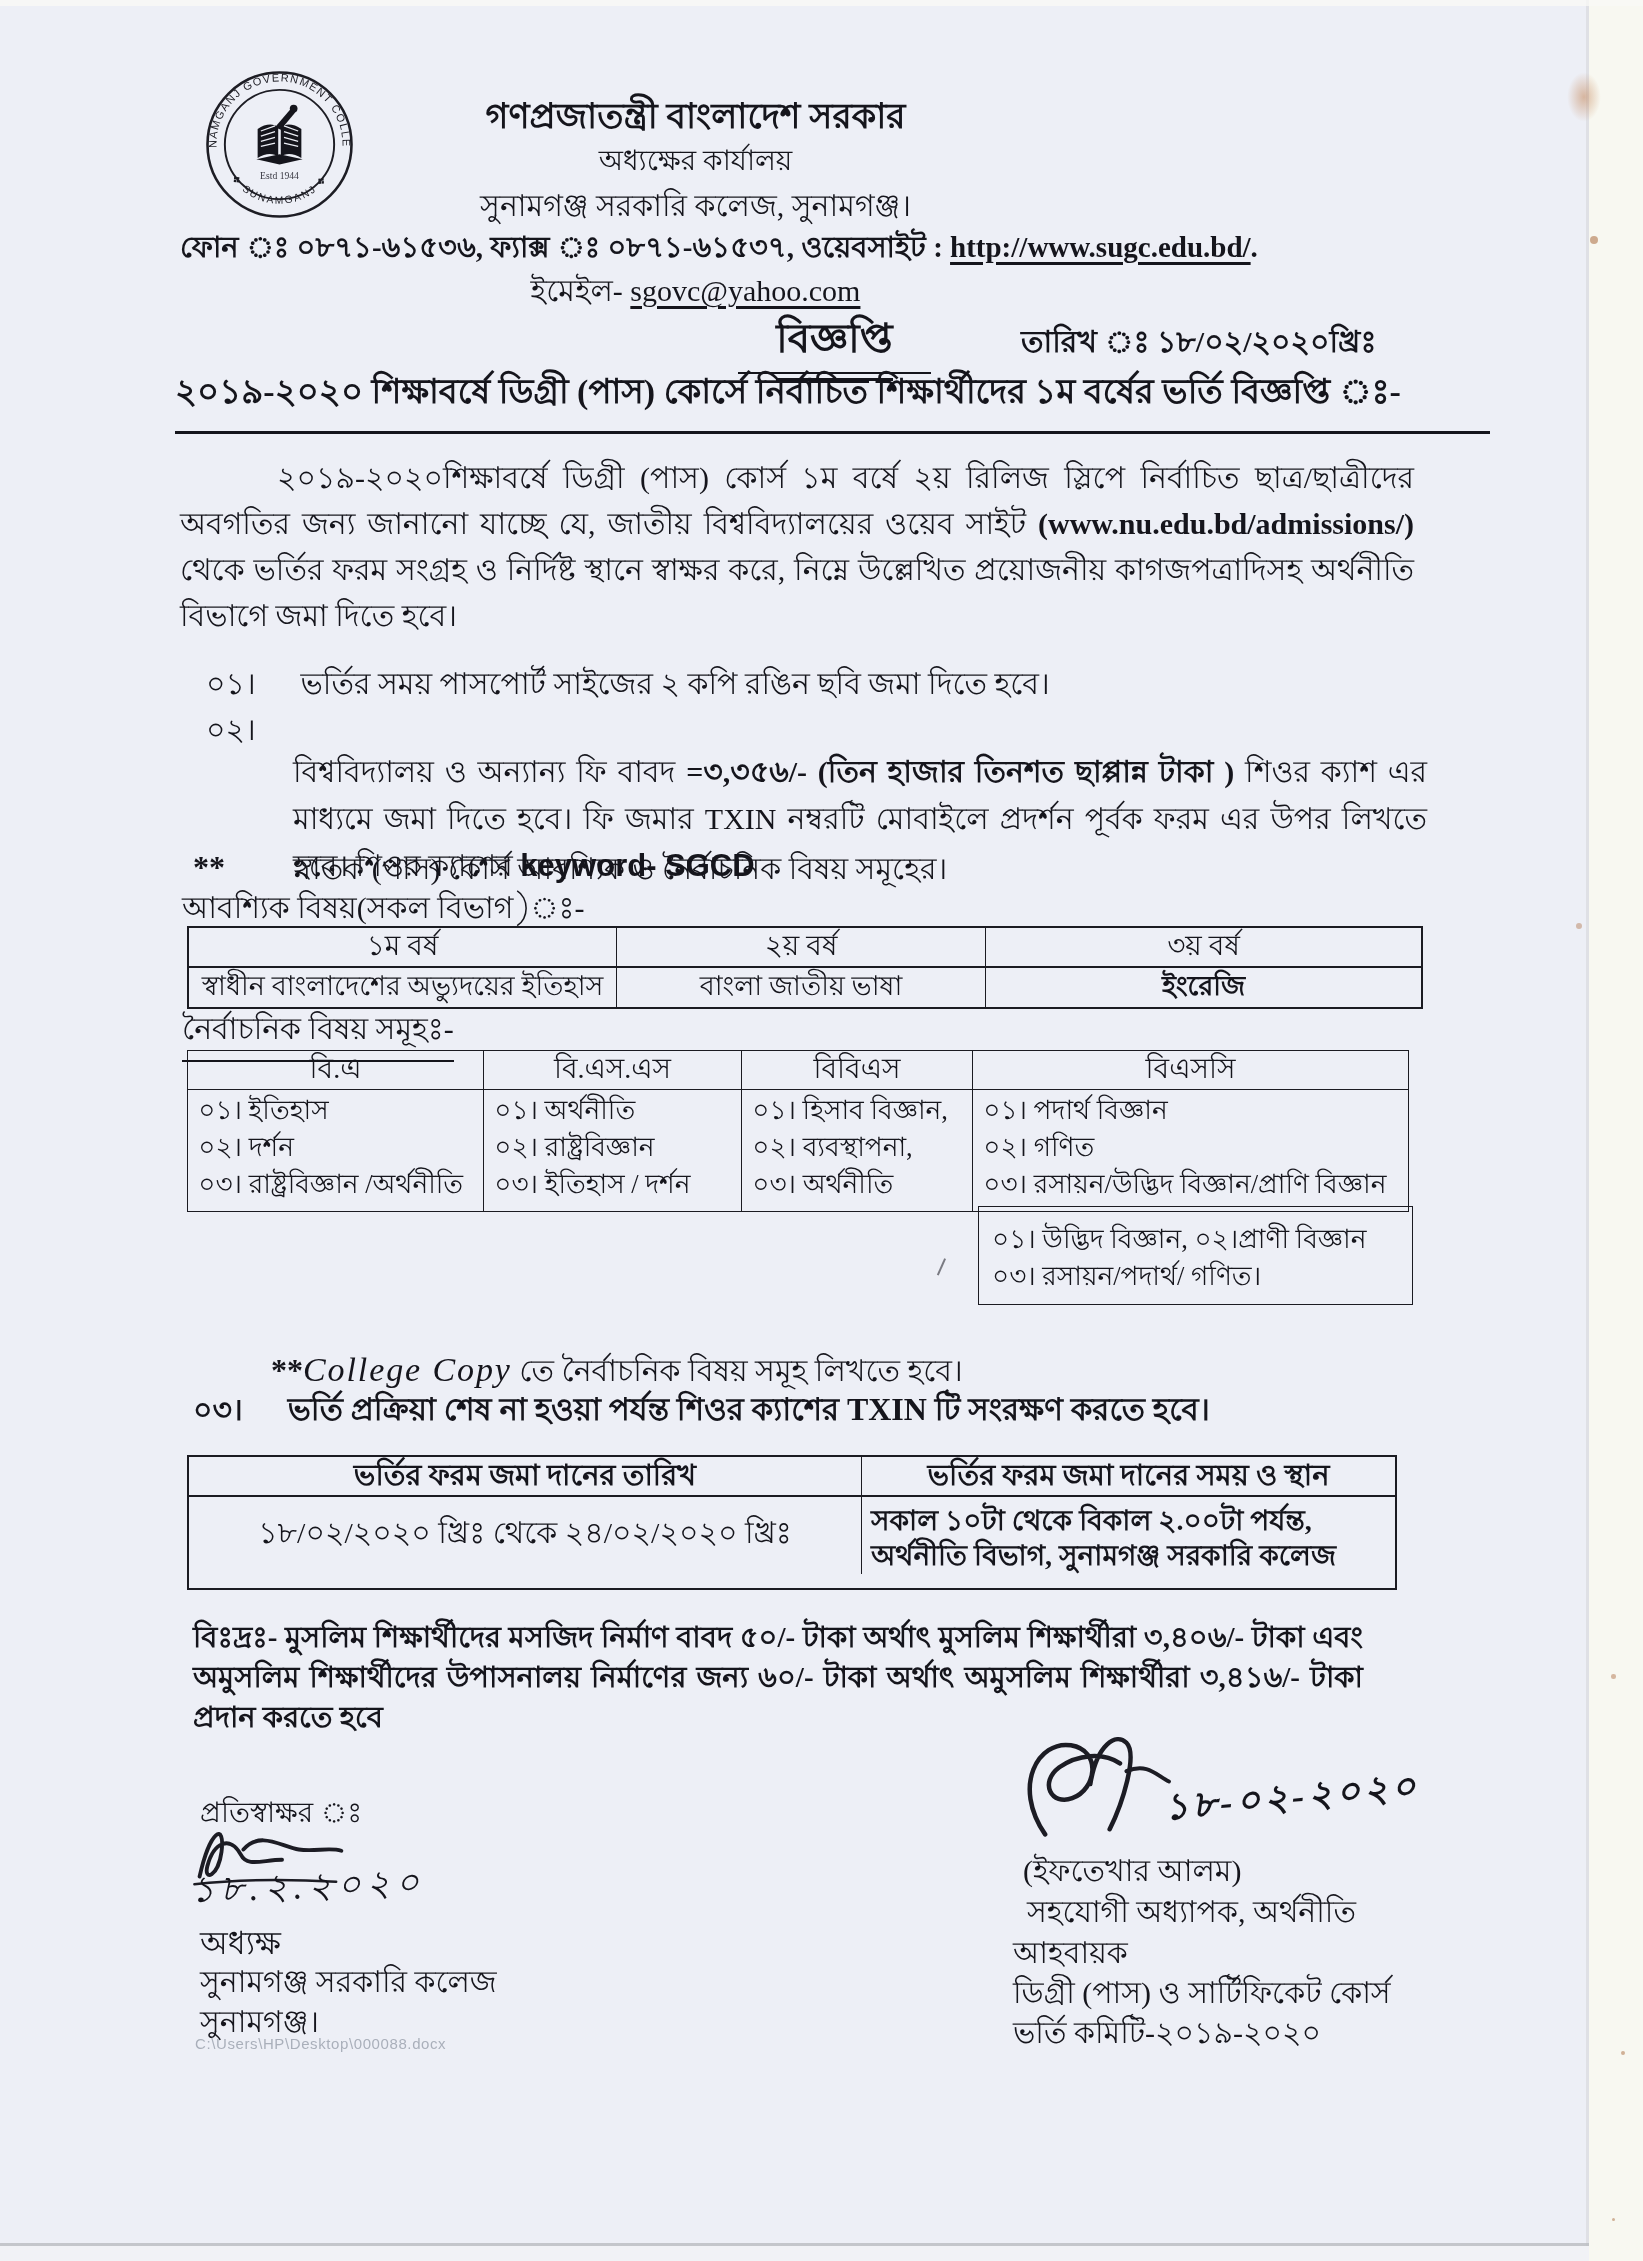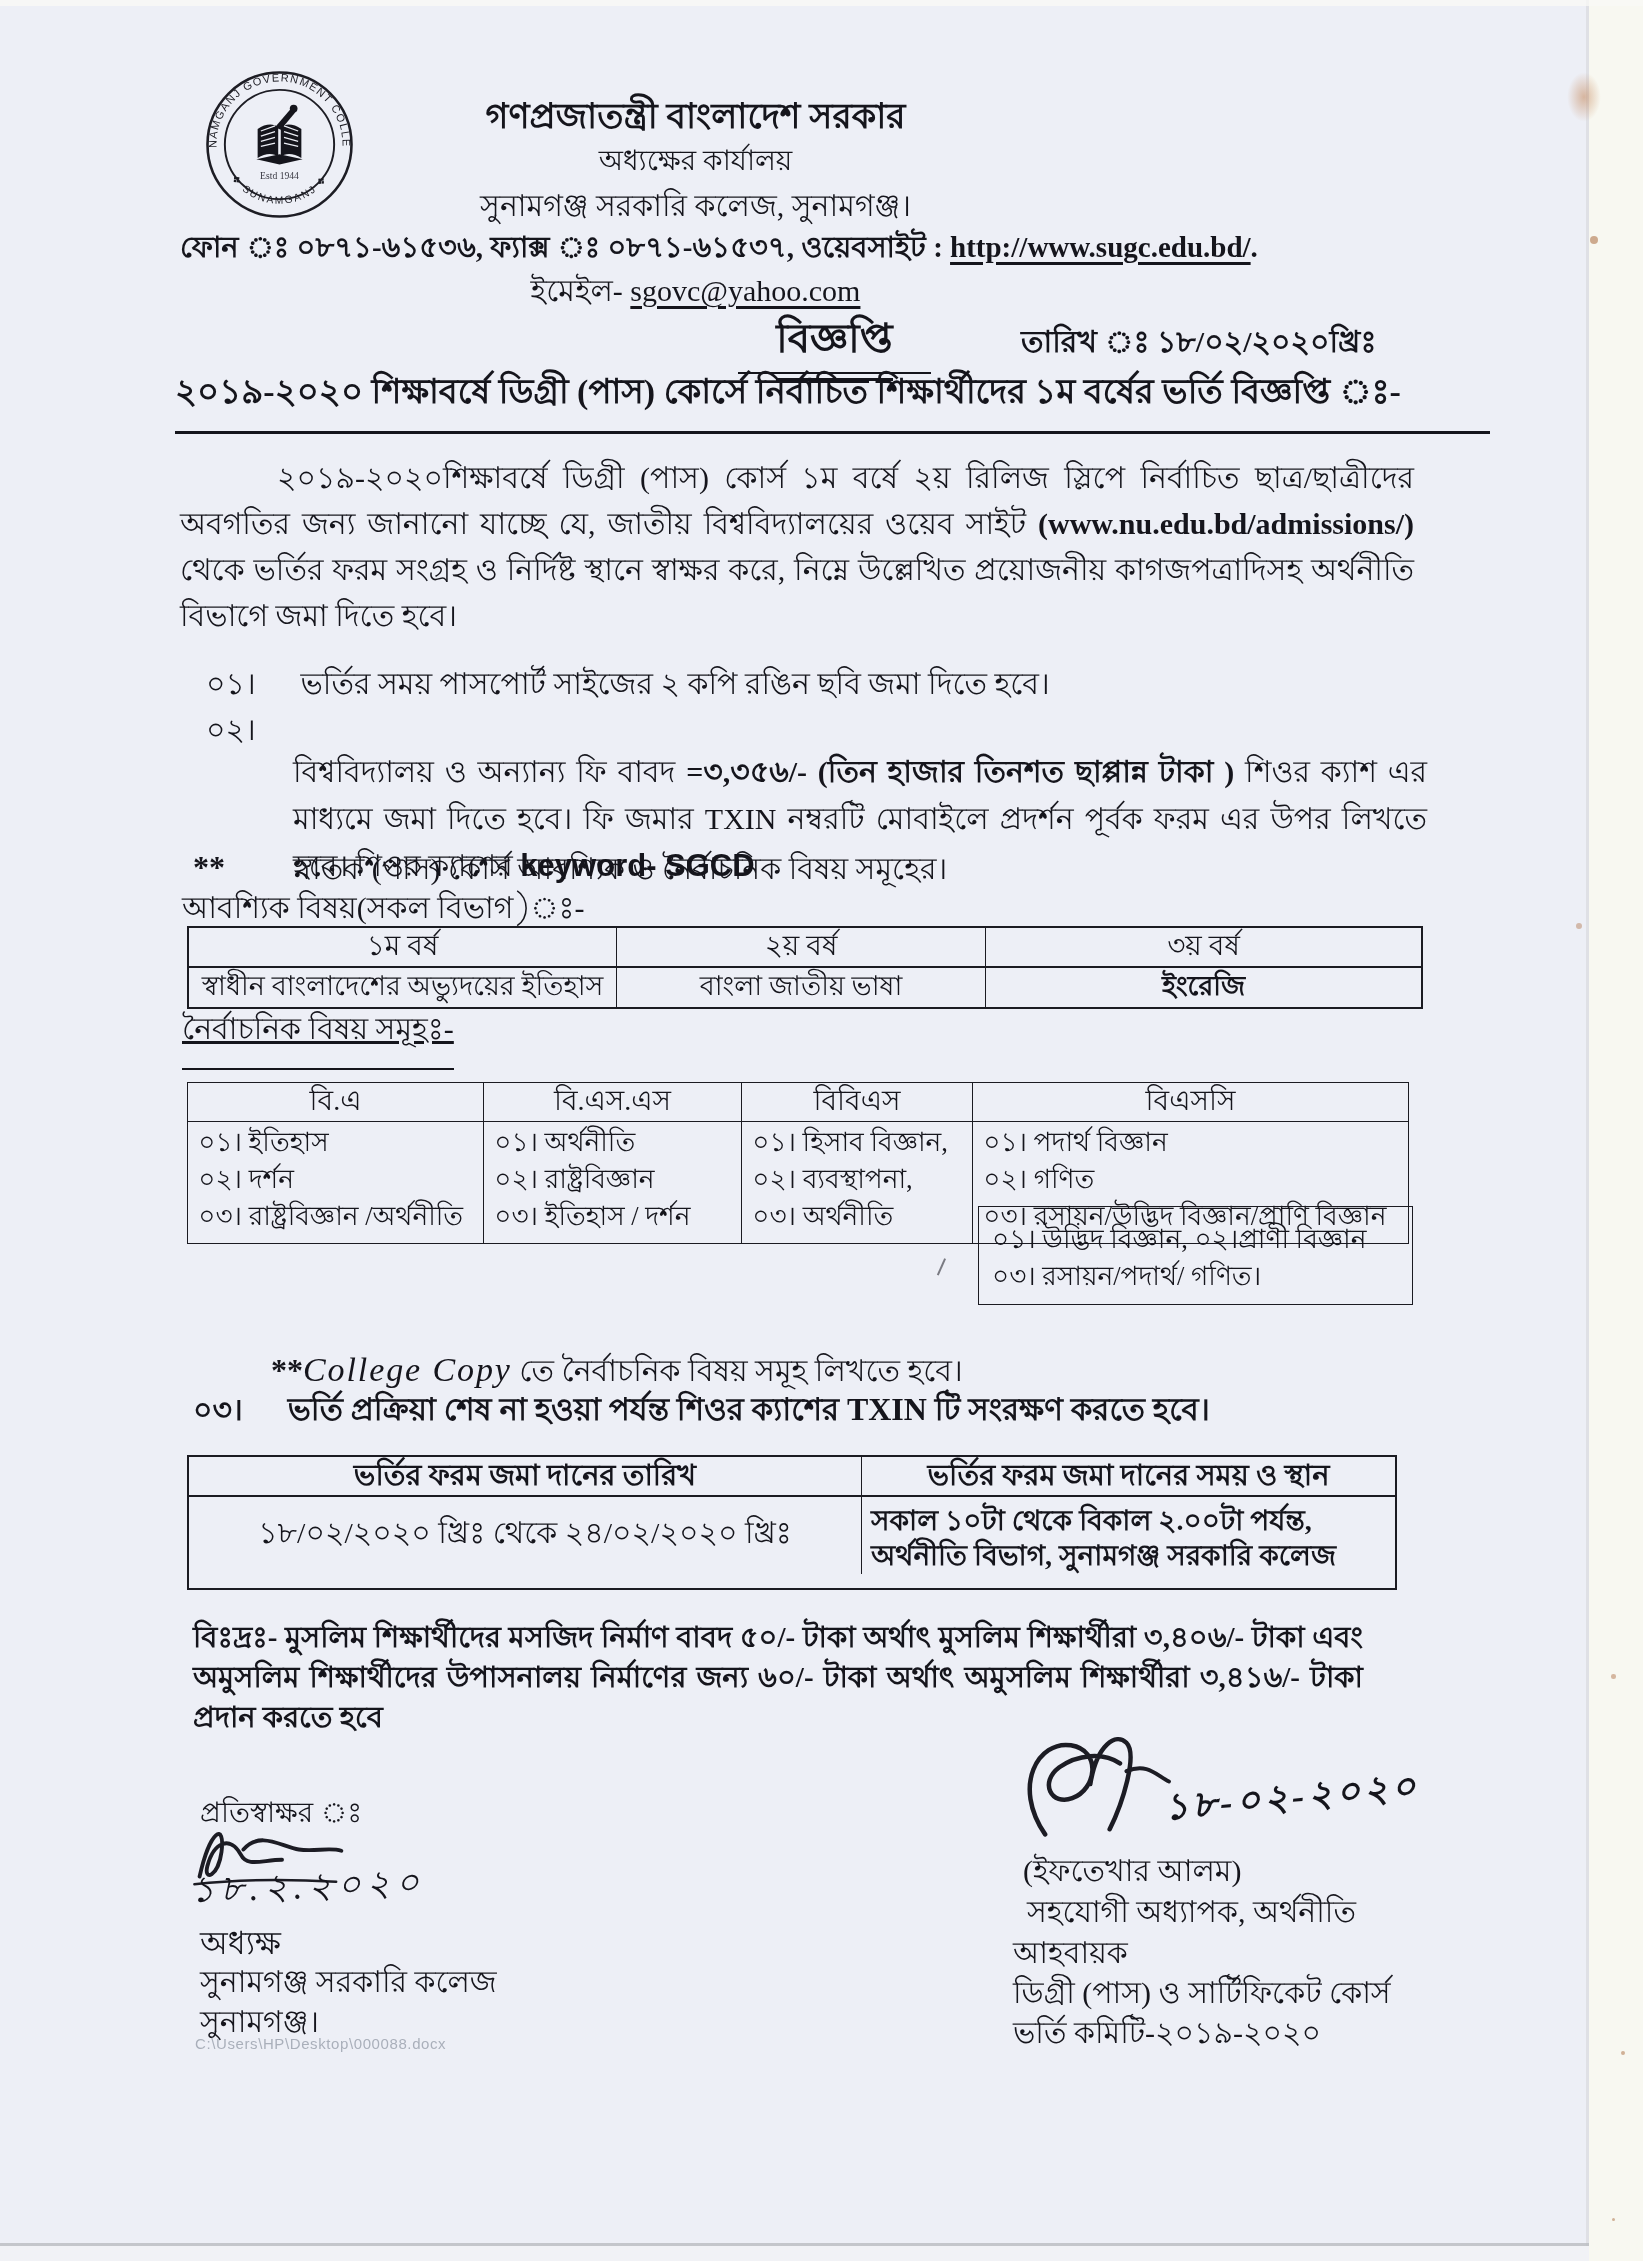--- a/index.html
+++ b/index.html
@@ -15,21 +15,21 @@
   .hdrline{left:180px;width:1031px;text-align:center;}
   .ul{text-decoration:underline;text-underline-offset:5.2px;text-decoration-thickness:2.6px;}
   .nowrap{white-space:nowrap;}
   
   .grid{display:grid;box-sizing:border-box;}
   .cell{box-sizing:border-box;display:flex;align-items:center;justify-content:center;}
   .t1{left:187px;top:926px;width:1236px;border:2.6px solid #1b1b22;grid-template-columns:428px 369px 1fr;background:transparent;}
   .t1 .hd{height:40px;font-size:28px;border-bottom:2.6px solid #1b1b22;}
   .t1 .bd{height:39px;font-size:27px;}
   .rb{border-right:1.9px solid #1b1b22;}
-  .t2{left:187px;top:1082px;width:1222px;border:1.9px solid #1b1b22;grid-template-columns:296px 258px 231px 1fr;}
+  .t2{left:187px;top:1050px;width:1222px;border:1.9px solid #1b1b22;grid-template-columns:296px 258px 231px 1fr;}
   .t2 .hd{height:39px;font-size:28px;border-bottom:1.9px solid #1b1b22;}
   .t2 .col{height:115px;font-size:26.4px;display:block;padding:6.4px 0 0 10.3px;}
   .t2 .col div{margin-bottom:9px;line-height:28px;}
   .t2ext{left:978px;top:1206px;width:433px;border:1.9px solid #1b1b22;border-top:none;font-size:26.4px;}
   .t2ext .or{padding:11.6px 0 9px 13px;}
   .t2ext .lines{border-top:1.9px solid #1b1b22;padding:9px 0 13px 13px;}
   .t2ext .lines div{margin-top:7.7px;line-height:30px;}
   .t3{left:187px;top:1455px;width:1210px;border:2.6px solid #1b1b22;grid-template-columns:673px 1fr;}
   .t3 .hd{height:40px;font-size:29px;font-weight:700;border-bottom:2.6px solid #1b1b22;}
   .t3 .bd1{height:77px;font-size:30px;}
@@ -120,21 +120,21 @@
   <div class="abs grid t1">
     <div class="cell hd rb">১ম বর্ষ</div>
     <div class="cell hd rb">২য় বর্ষ</div>
     <div class="cell hd">৩য় বর্ষ</div>
     <div class="cell bd rb">স্বাধীন বাংলাদেশের অভ্যুদয়ের ইতিহাস</div>
     <div class="cell bd rb">বাংলা জাতীয় ভাষা</div>
     <div class="cell bd b">ইংরেজি</div>
   </div>
 
   <div class="abs" style="left:182px;top:1005px;font-size:30px;">
-    <span style="display:inline-block;border-bottom:2.6px solid #15151c;padding-bottom:12px;text-decoration:underline;">নৈর্বাচনিক বিষয় সমূহঃ-</span>
+    <span style="display:inline-block;border-bottom:2.6px solid #15151c;padding-bottom:4px;">নৈর্বাচনিক বিষয় সমূহঃ-</span>
   </div>
   <div class="abs grid t2">
     <div class="cell hd rb">বি.এ</div>
     <div class="cell hd rb">বি.এস.এস</div>
     <div class="cell hd rb">বিবিএস</div>
     <div class="cell hd">বিএসসি</div>
     <div class="col rb">
       <div>০১। ইতিহাস</div>
       <div>০২। দর্শন</div>
       <div>০৩। রাষ্ট্রবিজ্ঞান /অর্থনীতি</div>

